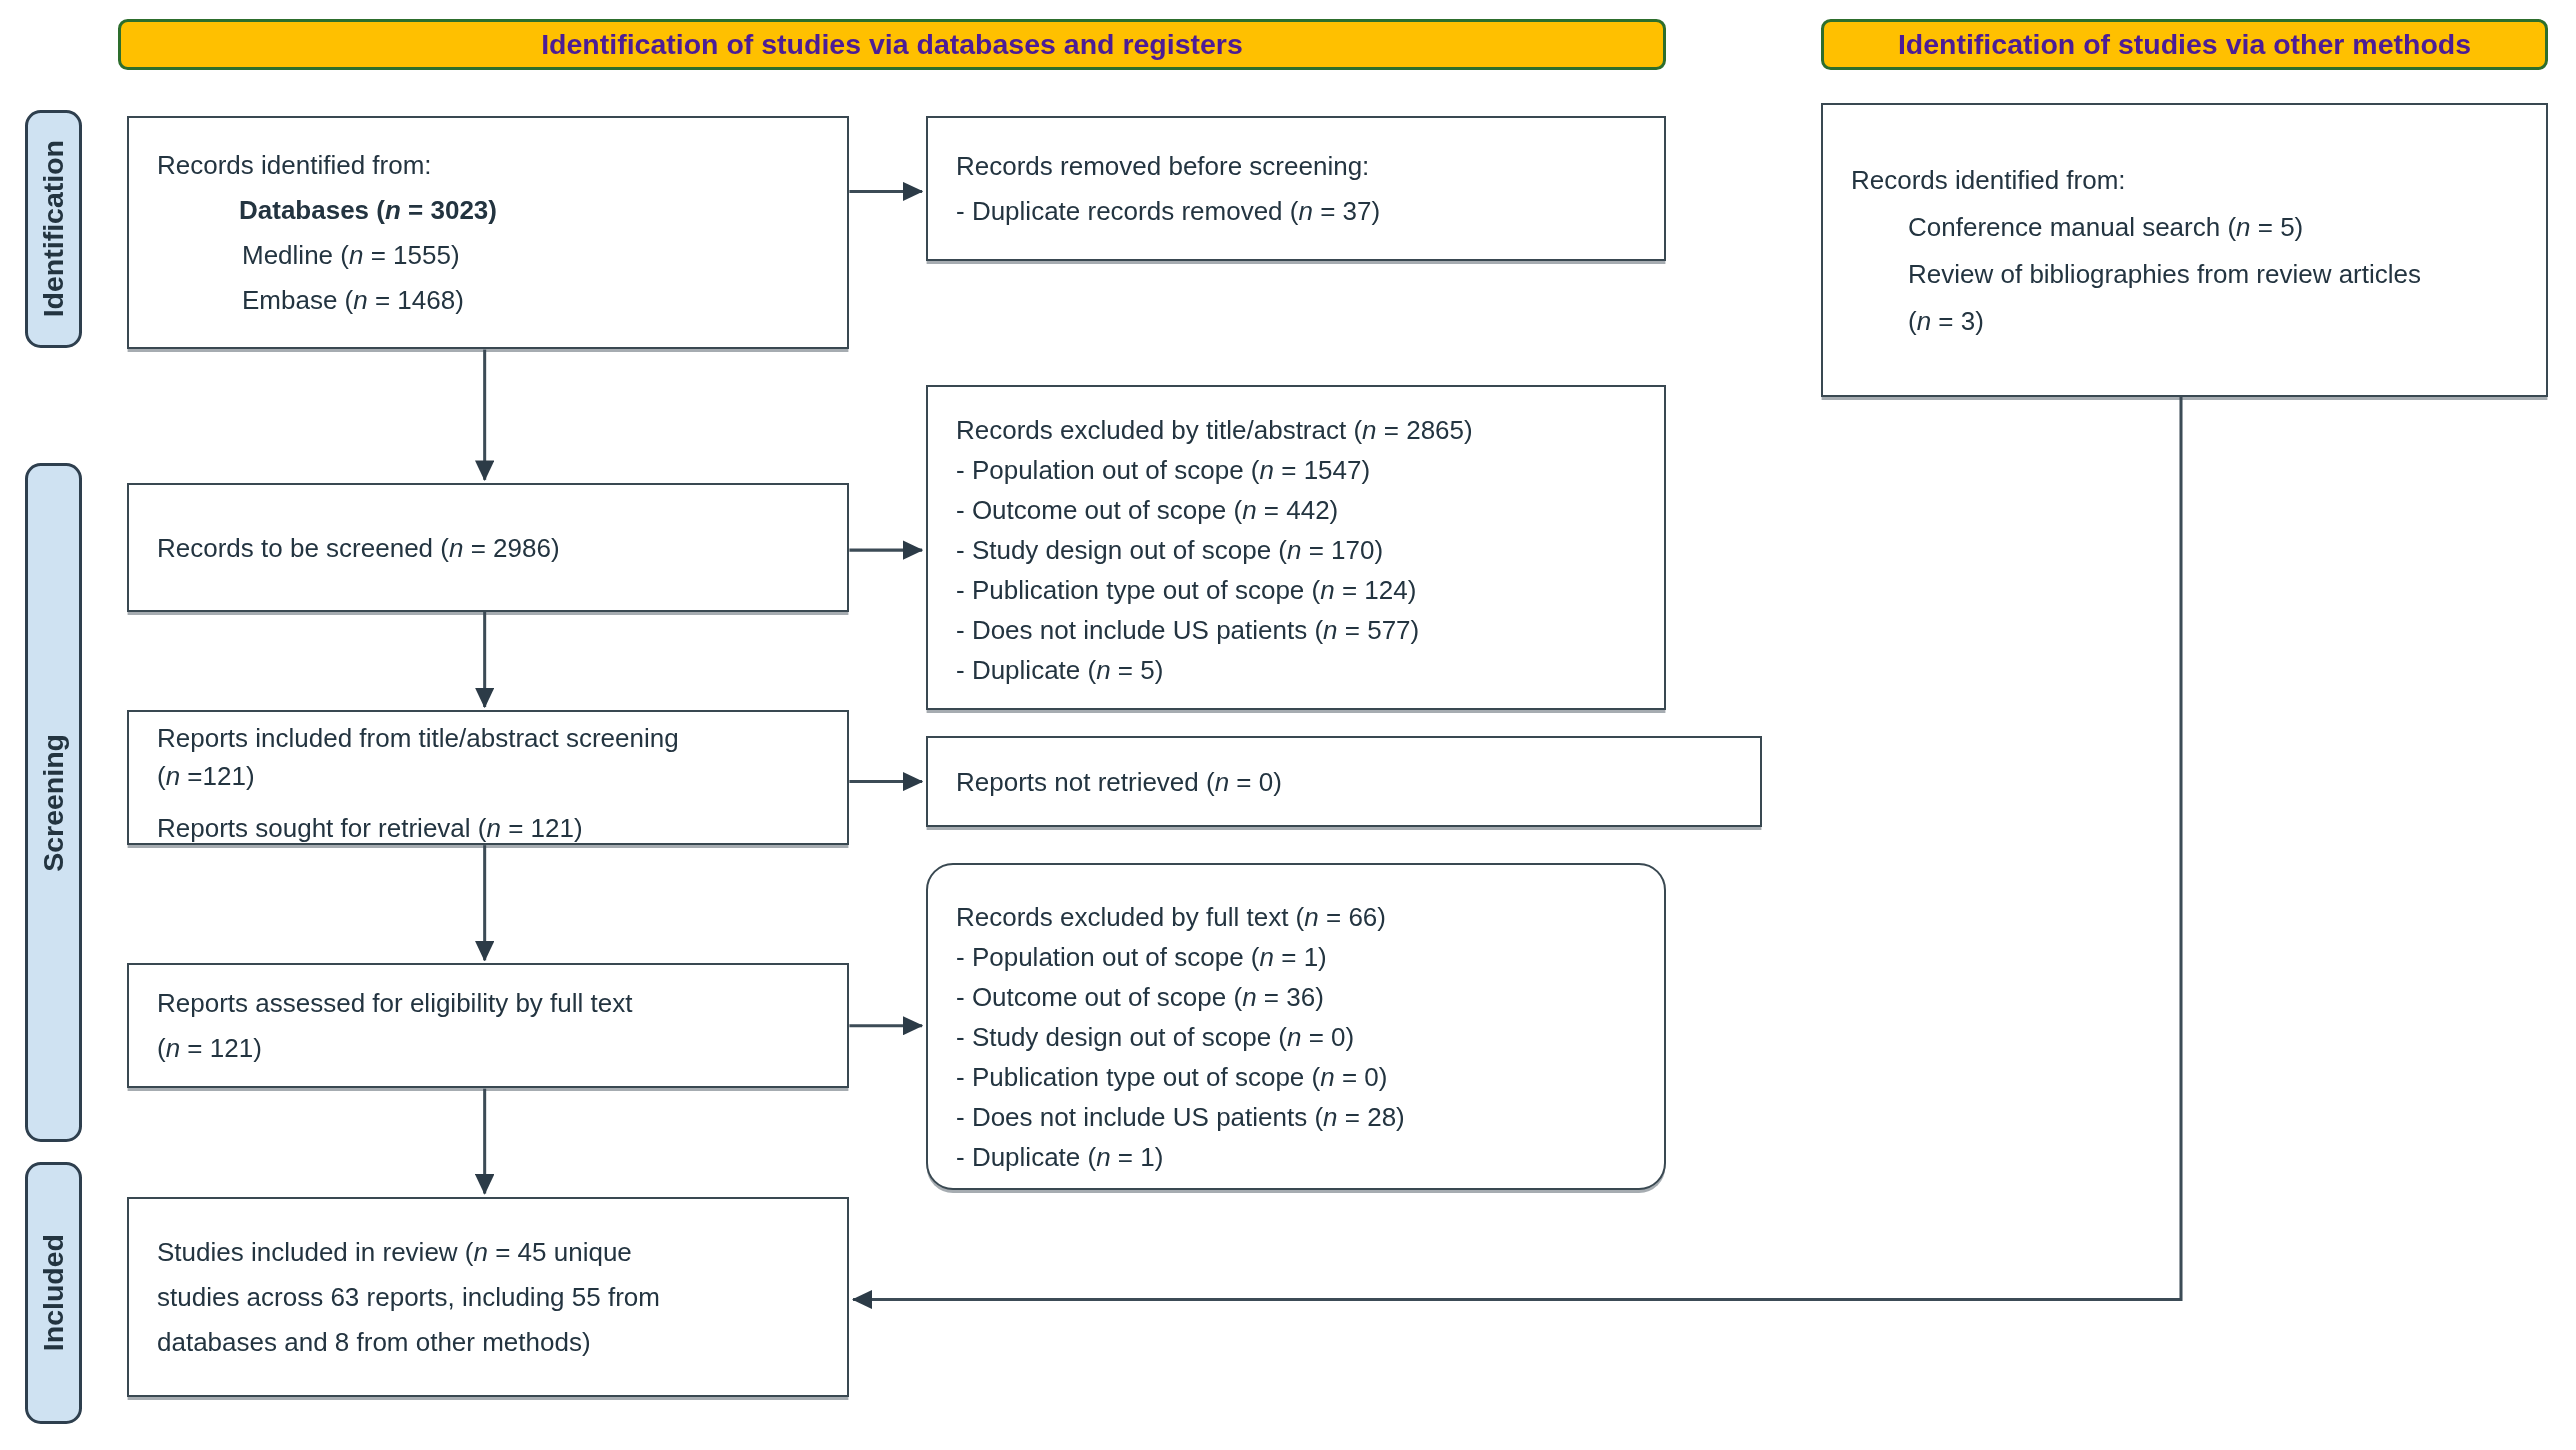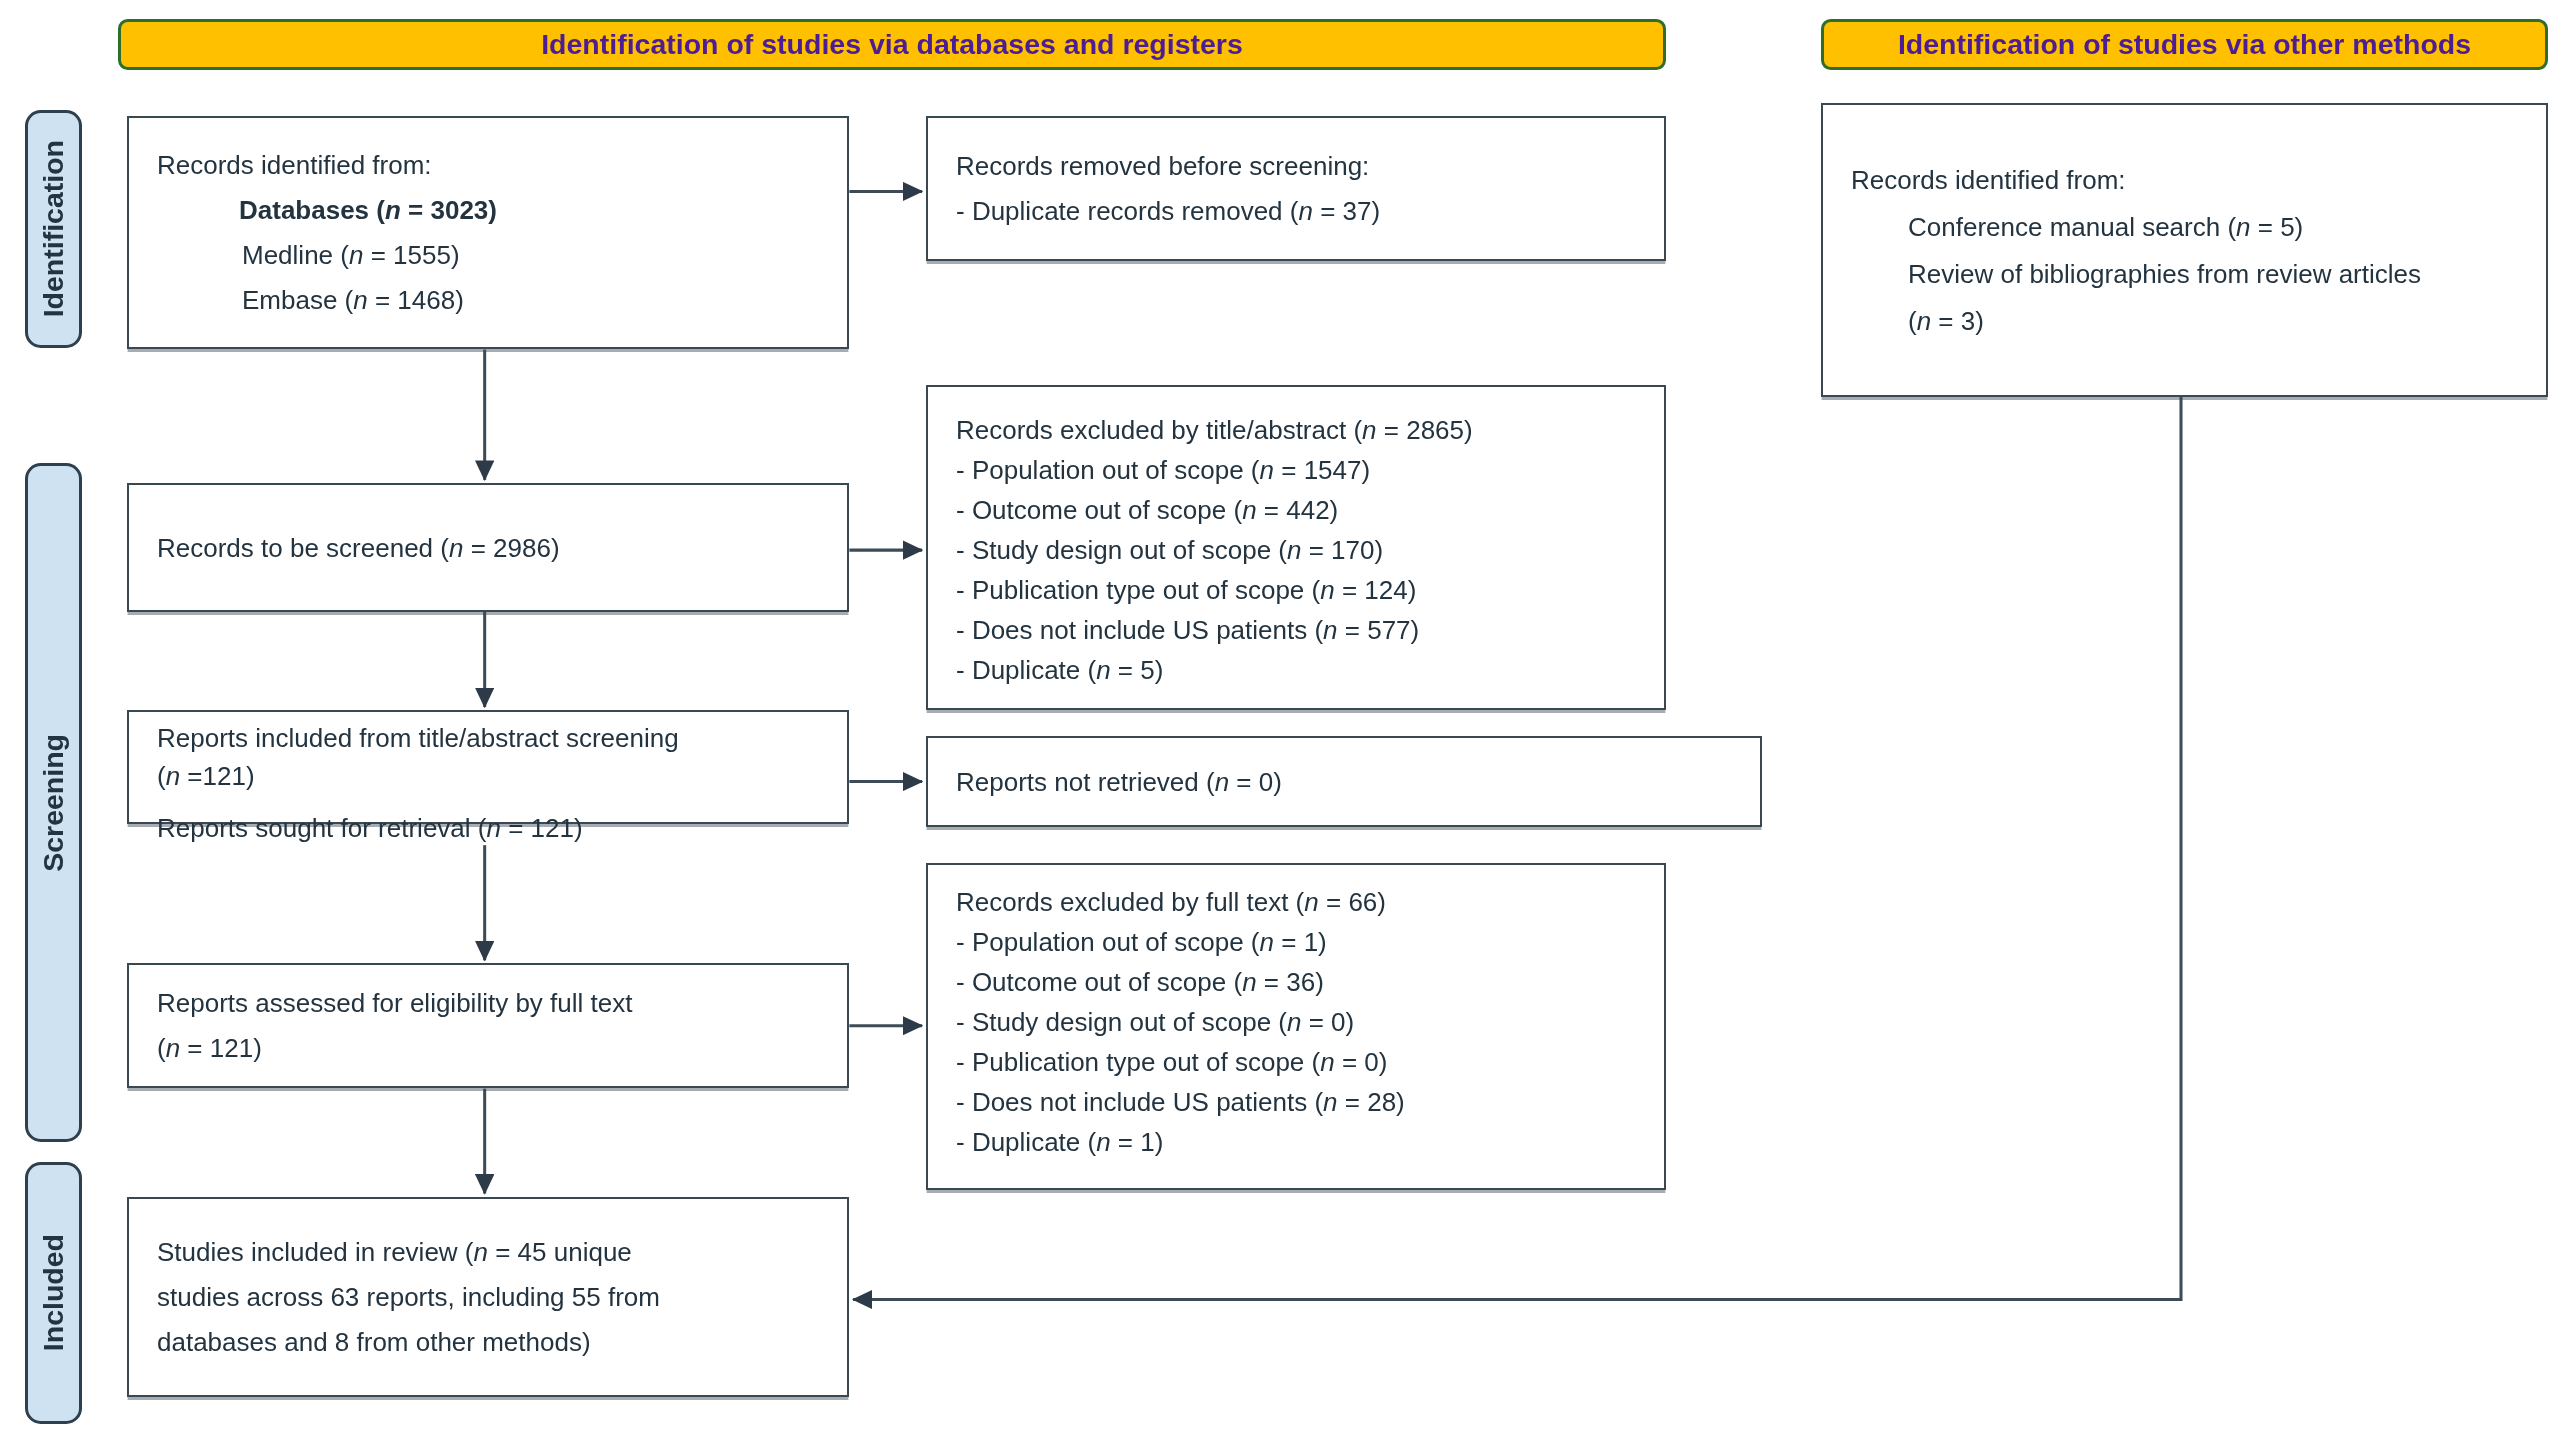--- a/index.html
+++ b/index.html
@@ -90,21 +90,21 @@
   <div class="t">Records identified from:</div>
   <div class="t i1 b">Databases (<i>n</i> = 3023)</div>
   <div class="t i2">Medline (<i>n</i> = 1555)</div>
   <div class="t i2">Embase (<i>n</i> = 1468)</div>
 </div>
 
 <div class="box center" style="left:127px;top:483px;width:722px;height:129px;">
   <div class="t">Records to be screened (<i>n</i> = 2986)</div>
 </div>
 
-<div class="box" style="left:127px;top:710px;width:722px;height:114px;padding-top:7.3px;">
+<div class="box" style="left:127px;top:710px;width:722px;height:135px;padding-top:7.3px;">
   <div class="t">Reports included from title/abstract screening</div>
   <div class="t">(<i>n</i> =121)</div>
   <div class="sp"></div>
   <div class="t">Reports sought for retrieval (<i>n</i> = 121)</div>
 </div>
 
 <div class="box center" style="left:127px;top:963px;width:722px;height:125px;">
   <div class="t">Reports assessed for eligibility by full text</div>
   <div class="t">(<i>n</i> = 121)</div>
 </div>
@@ -127,21 +127,21 @@
   <div class="t">- Study design out of scope (<i>n</i> = 170)</div>
   <div class="t">- Publication type out of scope (<i>n</i> = 124)</div>
   <div class="t">- Does not include US patients (<i>n</i> = 577)</div>
   <div class="t">- Duplicate (<i>n</i> = 5)</div>
 </div>
 
 <div class="box center" style="left:926px;top:736px;width:836px;height:91px;">
   <div class="t">Reports not retrieved (<i>n</i> = 0)</div>
 </div>
 
-<div class="box list" style="left:926px;top:863px;width:740px;height:327px;padding-top:17px;">
+<div class="box list" style="left:926px;top:863px;width:740px;height:327px;padding-top:32px;border-radius:27px;">
   <div class="t">Records excluded by full text (<i>n</i> = 66)</div>
   <div class="t">- Population out of scope (<i>n</i> = 1)</div>
   <div class="t">- Outcome out of scope (<i>n</i> = 36)</div>
   <div class="t">- Study design out of scope (<i>n</i> = 0)</div>
   <div class="t">- Publication type out of scope (<i>n</i> = 0)</div>
   <div class="t">- Does not include US patients (<i>n</i> = 28)</div>
   <div class="t">- Duplicate (<i>n</i> = 1)</div>
 </div>
 
 <div class="box center" style="left:1821px;top:103px;width:727px;height:294px;line-height:40px;">

